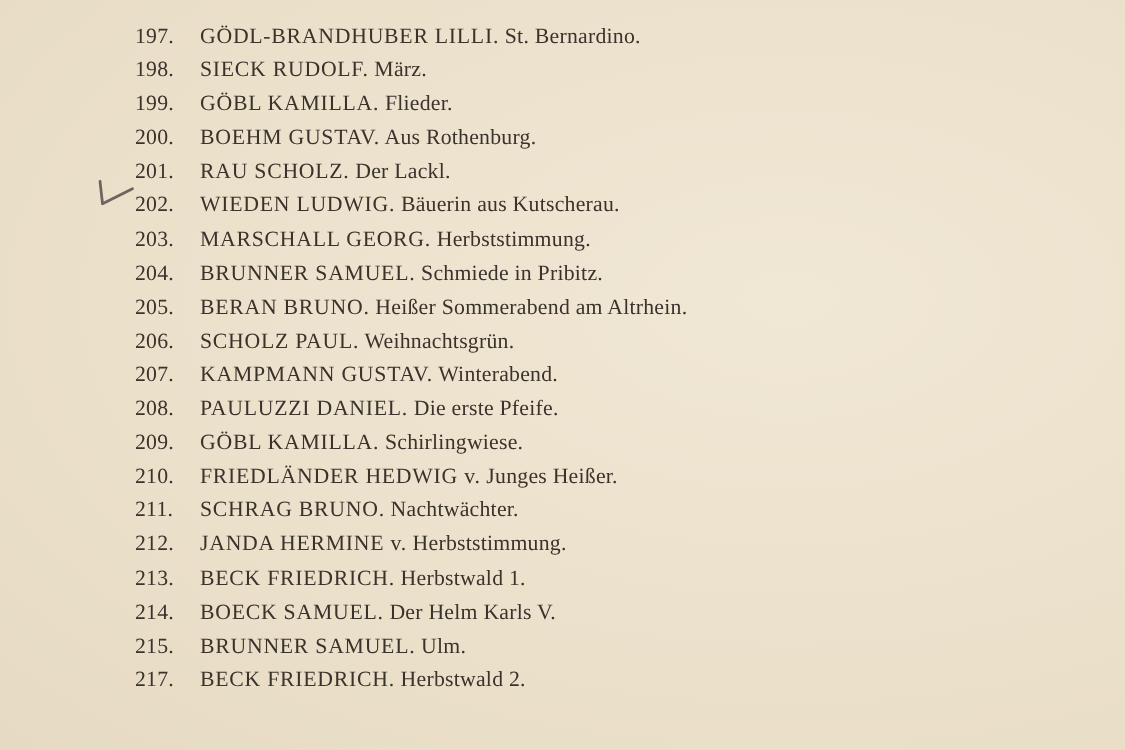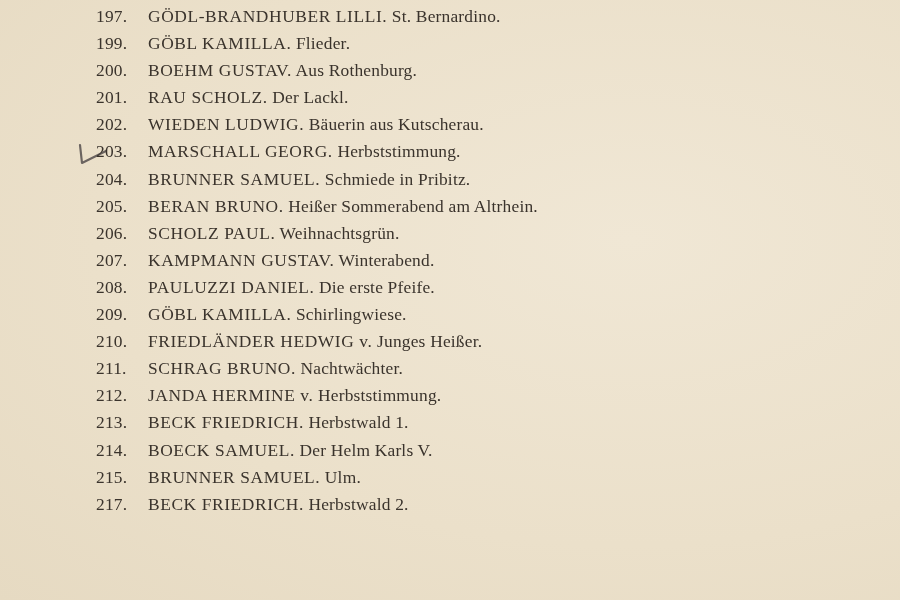--- a/index.html
+++ b/index.html
@@ -4,39 +4,40 @@
 <style>
   html, body { margin:0; padding:0; }
   body {
     width:900px; height:600px; overflow:hidden;
     background:#ede3cf;
     background-image: radial-gradient(ellipse at 70% 40%, #f0e7d5 0%, #ebe0ca 60%, #e6dac2 100%);
     position:relative;
     font-family:"DejaVu Serif", "Liberation Serif", serif;
     color:#3a332c;
   }
-  .list { position:absolute; left:96px; top:3px; margin:0; padding:0; list-style:none; }
+  .list { position:absolute; left:96px; top:3px; margin:12px; padding:0; list-style:none; }
   .entry {
     height:27.1px; line-height:27px; font-size:17.4px; white-space:nowrap;
     font-family:"Liberation Serif", "DejaVu Serif", serif;
     letter-spacing:0.2px;
   }
   .num { display:inline-block; width:52px; }
   .name { letter-spacing:0.6px; }
   .mark { position:absolute; left:76px; top:143px; width:34px; height:26px; }
 </style>
 </head>
 <body>
 
 <svg class="mark" viewBox="0 0 34 26">
   <path d="M4 2 L6 20 L30 8" fill="none" stroke="#6b6460" stroke-width="2.2" stroke-linecap="round" stroke-linejoin="round"></path>
 </svg>
 
 <ul class="list">
   <li class="entry"><span class="num">197.</span><span class="name">GÖDL-BRANDHUBER LILLI.</span> <span>St. Bernardino.</span></li>
+  <li class="entry"><span class="num">198.</span><span class="name">SIECK RUDOLF.</span> <span>März.</span></li>
   <li class="entry"><span class="num">199.</span><span class="name">GÖBL KAMILLA.</span> <span>Flieder.</span></li>
   <li class="entry"><span class="num">200.</span><span class="name">BOEHM GUSTAV.</span> <span>Aus Rothenburg.</span></li>
   <li class="entry"><span class="num">201.</span><span class="name">RAU SCHOLZ.</span> <span>Der Lackl.</span></li>
   <li class="entry"><span class="num">202.</span><span class="name">WIEDEN LUDWIG.</span> <span>Bäuerin aus Kutscherau.</span></li>
   <li class="entry"><span class="num">203.</span><span class="name">MARSCHALL GEORG.</span> <span>Herbststimmung.</span></li>
   <li class="entry"><span class="num">204.</span><span class="name">BRUNNER SAMUEL.</span> <span>Schmiede in Pribitz.</span></li>
   <li class="entry"><span class="num">205.</span><span class="name">BERAN BRUNO.</span> <span>Heißer Sommerabend am Altrhein.</span></li>
   <li class="entry"><span class="num">206.</span><span class="name">SCHOLZ PAUL.</span> <span>Weihnachtsgrün.</span></li>
   <li class="entry"><span class="num">207.</span><span class="name">KAMPMANN GUSTAV.</span> <span>Winterabend.</span></li>
   <li class="entry"><span class="num">208.</span><span class="name">PAULUZZI DANIEL.</span> <span>Die erste Pfeife.</span></li>

